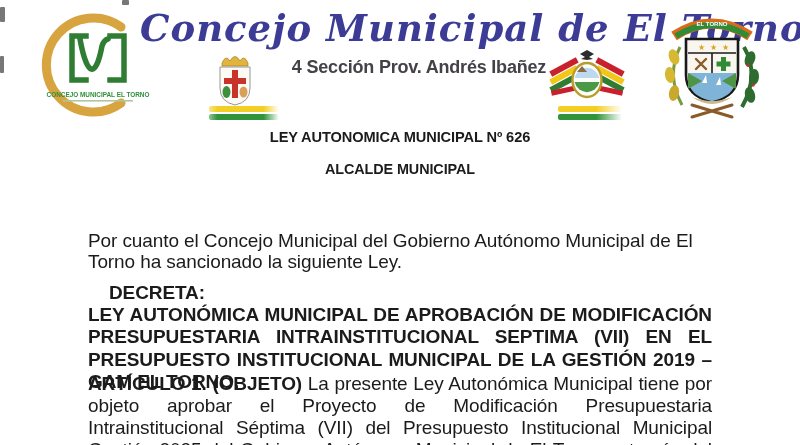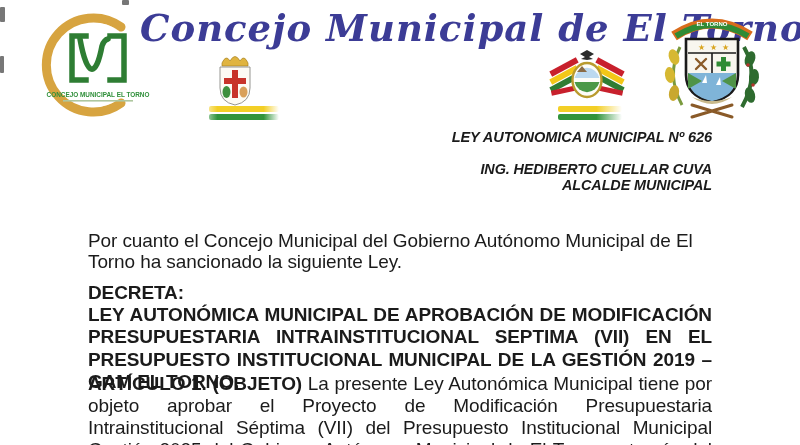--- a/index.html
+++ b/index.html
@@ -25,26 +25,26 @@
   }
   .stripe-seg{height:15px;}
   .stripe-seg .y{height:6px;border-radius:2px;}
   .stripe-seg .g{height:6px;margin-top:2px;border-radius:2px;}
   .seg-l .y{background:linear-gradient(to right,rgba(243,207,38,.55),#f3cf26 12%,#f3cf26 78%,rgba(243,207,38,0));}
   .seg-l .g{background:linear-gradient(to right,rgba(49,148,59,.55),#31943b 12%,#31943b 78%,rgba(49,148,59,0));}
   .seg-r .y{background:linear-gradient(to right,#f3cf26 60%,rgba(243,207,38,0));}
   .seg-r .g{background:linear-gradient(to right,#31943b 60%,rgba(49,148,59,0));}
   
   .doc{font-size:19px;letter-spacing:-0.1px;}
-  .center-block{left:88px;width:624px;text-align:right;font-weight:bold;font-style:italic;}
+  .center-block{left:88px;width:624px;text-align:center;font-weight:bold;}
   .law-no{top:129px;font-size:14.6px;}
   .mayor{top:162px;font-size:14.4px;line-height:15.8px;}
   .para{left:88px;width:624px;line-height:21px;}
   .p1{top:230px;}
-  .decreta{top:282px;font-weight:bold;}
+  .decreta{top:282px;font-weight:bold;margin-left:21px;}
   .decree-p{top:304px;font-weight:bold;text-align:justify;line-height:22.4px;}
   .art-p{top:373px;text-align:justify;line-height:22px;}
   .artifact{background:#4a4a4a;opacity:.75;border-radius:1px;}
   svg text{font-family:"Liberation Sans",sans-serif;}
 </style>
 </head>
 <body>
 
 <div class="abs artifact" style="left:0;top:7px;width:5px;height:15px;"></div>
 <div class="abs artifact" style="left:0;top:56px;width:4px;height:17px;"></div>
@@ -71,20 +71,21 @@
     <path d="M14,13 Q18,4 22,11 Q27,2 32,11 Q36,4 40,13 L40,16 L14,16 Z" fill="#e0b43f" stroke="#a8831f" stroke-width="0.7"></path>
     <path d="M12,17 h30 v21 q0,14 -15,17 q-15,-3 -15,-17 Z" fill="#fdfbf4" stroke="#8a8a86" stroke-width="0.9"></path>
     <rect x="24" y="20" width="6" height="28" fill="#c8342a"></rect>
     <rect x="16" y="28" width="22" height="6" fill="#c8342a"></rect>
     <ellipse cx="18.5" cy="42" rx="4" ry="6" fill="#3f8f3d"></ellipse>
     <ellipse cx="35.5" cy="42" rx="4" ry="5.5" fill="#d9a05a"></ellipse>
   </svg>
 </div>
 
 <div class="abs subtitle">
+  <div>4 Sección Prov. Andrés Ibañez</div>
 </div>
 
 <div class="abs" style="left:547px;top:48px;width:80px;height:58px;">
   <svg width="80" height="58" viewBox="0 0 80 58">
     <g>
       <rect x="2" y="16" width="30" height="6" fill="#c8202c" transform="rotate(-28 17 19)"></rect>
       <rect x="2" y="24" width="30" height="6" fill="#f3c718" transform="rotate(-28 17 27)"></rect>
       <rect x="2" y="32" width="30" height="6" fill="#2f7d33" transform="rotate(-28 17 35)"></rect>
       <rect x="4" y="40" width="26" height="5" fill="#c8202c" transform="rotate(-12 17 42)"></rect>
     </g>
@@ -145,21 +146,20 @@
     <path d="M78,68 l-14,8 l14,8 Z" fill="#4f9347"></path>
     <path d="M44,78 l4,-8 l1,8 Z" fill="#ffffff"></path>
     <path d="M58,80 l4,-8 l1,8 Z" fill="#ffffff"></path>
     <path d="M34,92 q20,8 40,0 q-20,14 -40,0 Z" fill="#c9b98a"></path>
   </svg>
 </div>
 
 <div class="abs doc center-block law-no">LEY AUTONOMICA MUNICIPAL Nº 626</div>
 
 <div class="abs doc center-block mayor">
-  <div>ING. HEDIBERTO CUELLAR CUVA</div>
   <div>ALCALDE MUNICIPAL</div>
 </div>
 
 <div class="abs doc para p1">Por cuanto el Concejo Municipal del Gobierno Autónomo Municipal de El Torno ha sancionado la siguiente Ley.</div>
 
 <div class="abs doc para decreta">DECRETA:</div>
 
 <div class="abs doc para decree-p">LEY AUTONÓMICA MUNICIPAL DE APROBACIÓN DE MODIFICACIÓN PRESUPUESTARIA INTRAINSTITUCIONAL SEPTIMA (VII) EN EL PRESUPUESTO INSTITUCIONAL MUNICIPAL DE LA GESTIÓN 2019 – GAM EL TORNO.</div>
 
 <div class="abs doc para art-p"><b>ARTÍCULO 1. (OBJETO)</b><span> La presente Ley Autonómica Municipal tiene por objeto aprobar el Proyecto de Modificación Presupuestaria Intrainstitucional Séptima (VII) del Presupuesto Institucional Municipal Gestión 2025 del Gobierno Autónomo Municipal de El Torno, a través del traspaso y creación de apertura programática e Intrainstitucional, de acuerdo al monto de Bs. 343.433,00</span></div>

